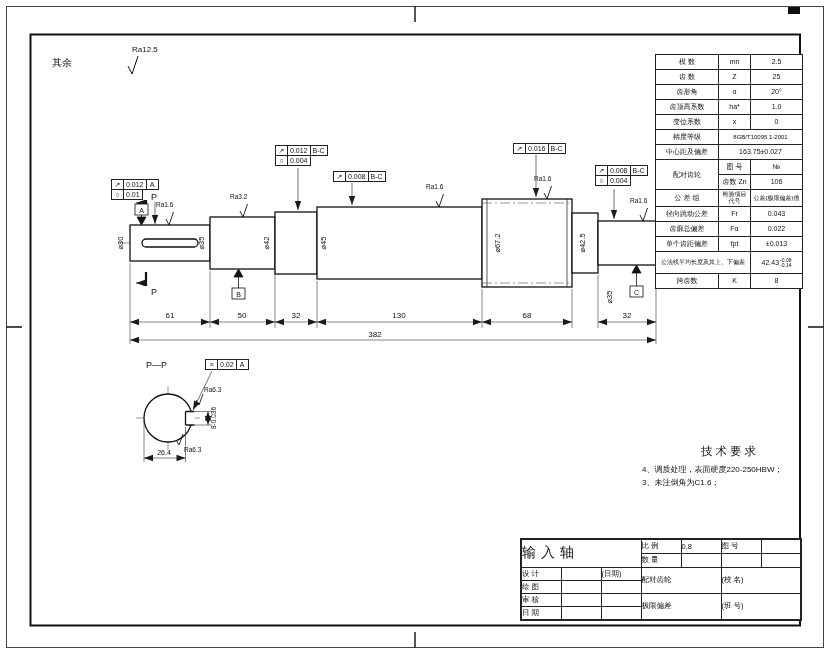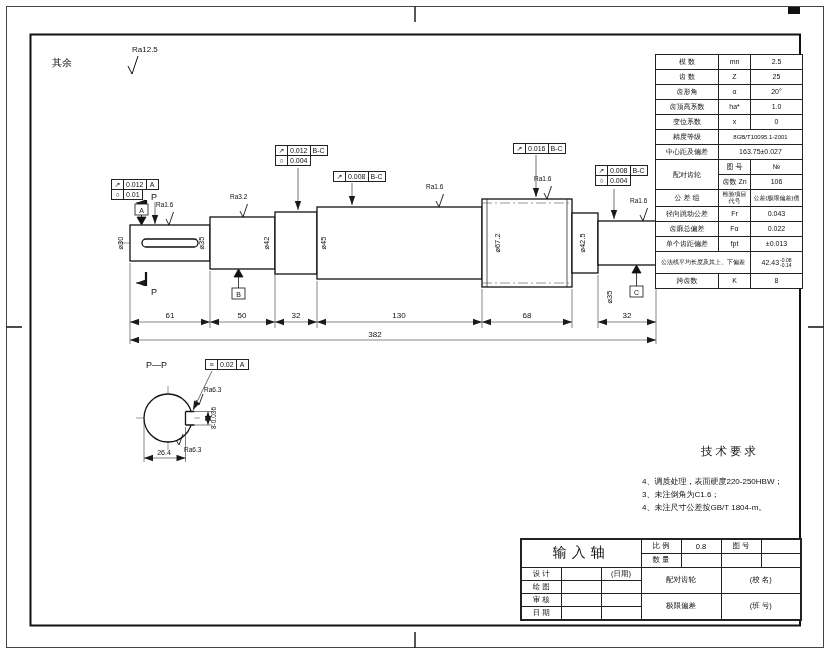--- a/index.html
+++ b/index.html
@@ -19,27 +19,27 @@
   table.params{position:absolute;left:655px;top:54px;width:147px;border-collapse:collapse;
       background:#fff;table-layout:fixed;}
   table.params td{border:1px solid #222;font-size:7px;line-height:1.1;text-align:center;
       height:14px;padding:0 1px;overflow:hidden;}
   table.params td.sm{font-size:6px;}
   .supsub{display:inline-flex;flex-direction:column;vertical-align:middle;margin-left:1px;}
   .supsub i{font-style:normal;font-size:5px;line-height:5px;}
 
   
   .techreq{position:absolute;left:642px;top:444px;width:176px;}
-  .tr-title{font-size:11.5px;letter-spacing:3px;text-align:center;margin-bottom:16px;}
+  .tr-title{font-size:11.5px;letter-spacing:3px;text-align:center;margin-bottom:4px;}
   .tr-item{font-size:8px;line-height:13px;white-space:nowrap;}
 
   
   table.tb{position:absolute;left:520px;top:538px;border-collapse:collapse;background:#fff;
       table-layout:fixed;border:2px solid #222;}
-  table.tb td{border:1px solid #222;font-size:7.5px;text-align:center;padding:0;height:12px;
+  table.tb td{border:1px solid #222;font-size:7.5px;text-align:left;padding:0;height:12px;
       overflow:hidden;}
   table.tb td.name{font-size:14px;letter-spacing:5px;}
 </style>
 </head>
 <body>
 
 <div class="page">
 
 <svg width="830" height="654" viewBox="0 0 830 654">
   <defs>
@@ -319,21 +319,20 @@
           <td>K</td>
           <td>8</td>
         </tr>
 </tbody>
     </table>
 
 <div class="techreq">
   <div class="tr-title">技术要求</div>
   <div class="tr-item">4、调质处理，表面硬度220-250HBW；</div>
   <div class="tr-item">3、未注倒角为C1.6；</div>
-  <div class="tr-item">4、未注尺寸公差按GB/T 1804-m。</div>
 </div>
 
 <table class="tb">
   <colgroup>
         <col style="width:40px">
         <col style="width:40px">
         <col style="width:40px">
         <col style="width:40px">
         <col style="width:40px">
         <col style="width:40px">

